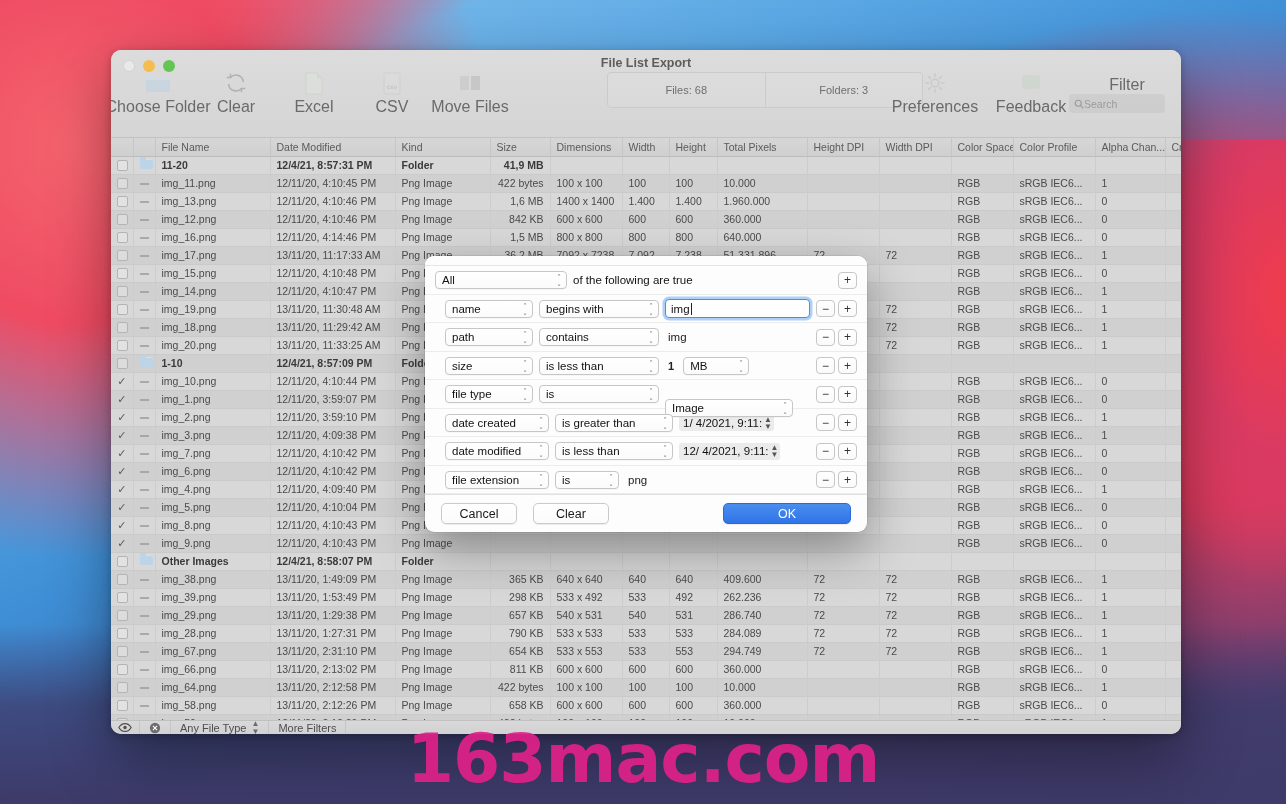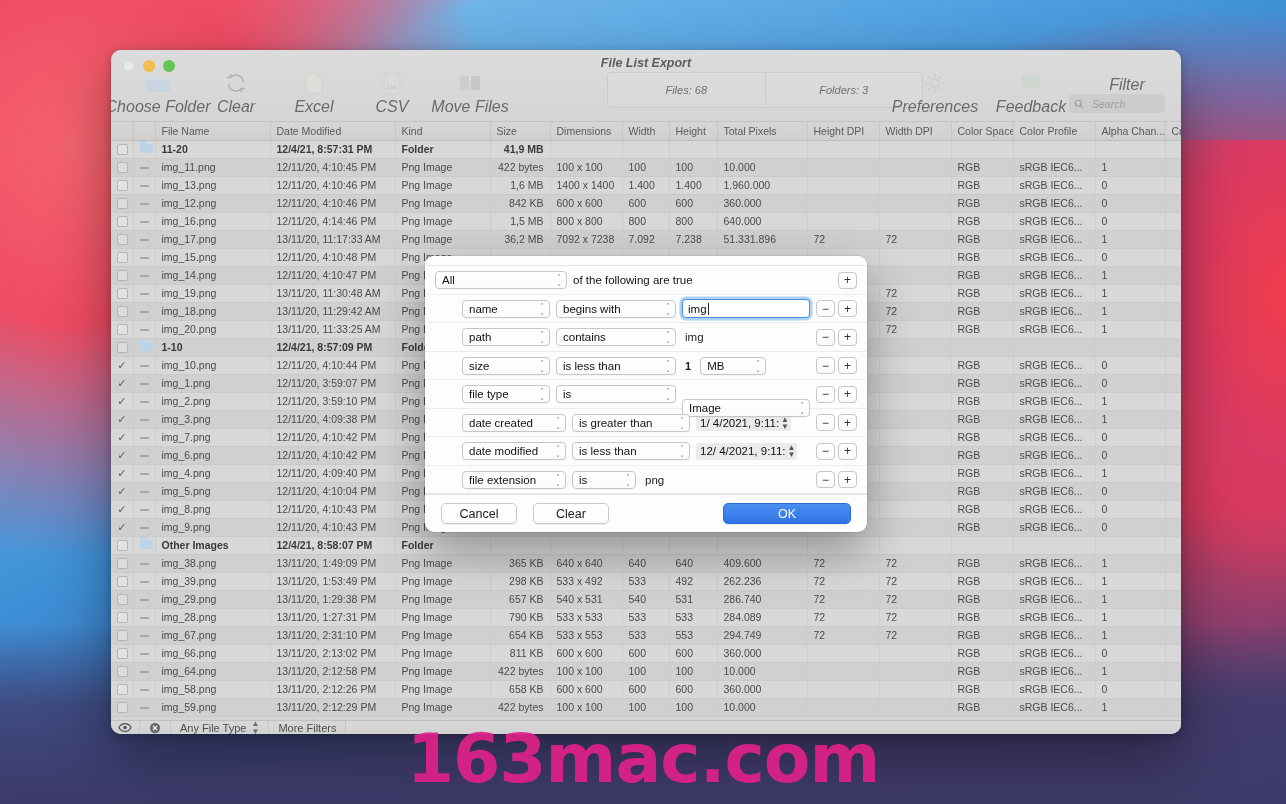--- a/index.html
+++ b/index.html
@@ -51,26 +51,25 @@
     width: 1070px; height: 684px;
     background: #d9d9d9;
     border-radius: 10px;
     box-shadow: 0 24px 60px rgba(0,0,0,.38), 0 2px 8px rgba(0,0,0,.25);
     overflow: hidden;
     display: flex; flex-direction: column;
   }
 
   
   .toolbar {
-    height: 72px;
+    height: 88px;
     background: linear-gradient(180deg,#dcdcdc 0%, #d5d5d5 100%);
     position: relative;
     flex: 0 0 auto;
     border-bottom: 1px solid #c3c3c3;
-    font-style: italic;
   }
   .traffic { position: absolute; left: 12px; top: 10px; display: flex; gap: 8px; }
   .tl { width: 12px; height: 12px; border-radius: 50%; }
   .tl.r { background: #e9e9e9; border: 1px solid #d3d3d3; }
   .tl.y { background: #f5bd4f; }
   .tl.g { background: #62c554; }
 
   .win-title {
     position: absolute; top: 6px; left: 0; right: 0;
     text-align: center;
@@ -98,21 +97,21 @@
   .counts .c {
     flex: 1; text-align: center; font-size: 11px; color: #6f6f6f;
   }
   .counts .sep { width: 1px; height: 100%; background: #cbcbcb; }
 
   .search-box {
     position: absolute; right: 10px; top: 24px;
     width: 96px; height: 19px;
     border-radius: 4px;
     background: rgba(0,0,0,.045);
-    display: flex; align-items: center; gap: 8px; padding: 0 5px;
+    display: flex; align-items: center; gap: 0; padding: 0 5px;
   }
   .search-box .ph { font-size: 10.5px; color: #9b9b9b; }
 
   
   .table-wrap { flex: 1; position: relative; overflow: hidden; background: #d4d4d4; }
   table.filelist { width: 100%; border-collapse: collapse; table-layout: fixed; }
   table.filelist thead th {
     height: 18px;
     background: linear-gradient(180deg,#d6d6d6,#cfcfcf);
     border-bottom: 1px solid #bdbdbd;
@@ -185,21 +184,21 @@
   .modal-top { height: 12px; background:#fdfdfd; border-bottom:1px solid #e6e6e6; }
   .rules { flex: 1; }
   .rule-row {
     display: flex; align-items: center;
     height: 28.5px;
     padding: 0 10px;
     border-bottom: 1px solid #ececec;
     gap: 6px;
   }
   .rule-row.head { padding-left: 10px; }
-  .rule-row.indent { padding-left: 37px; }
+  .rule-row.indent { padding-left: 20px; }
 
   .pop {
     position: relative;
     height: 18px;
     border: 1px solid #c6c6c6; border-radius: 4px;
     background: linear-gradient(180deg,#ffffff,#fbfbfb);
     font-size: 11.5px; color: #111;
     display: flex; align-items: center;
     padding: 0 16px 0 6px;
     box-shadow: 0 .5px .5px rgba(0,0,0,.06);

